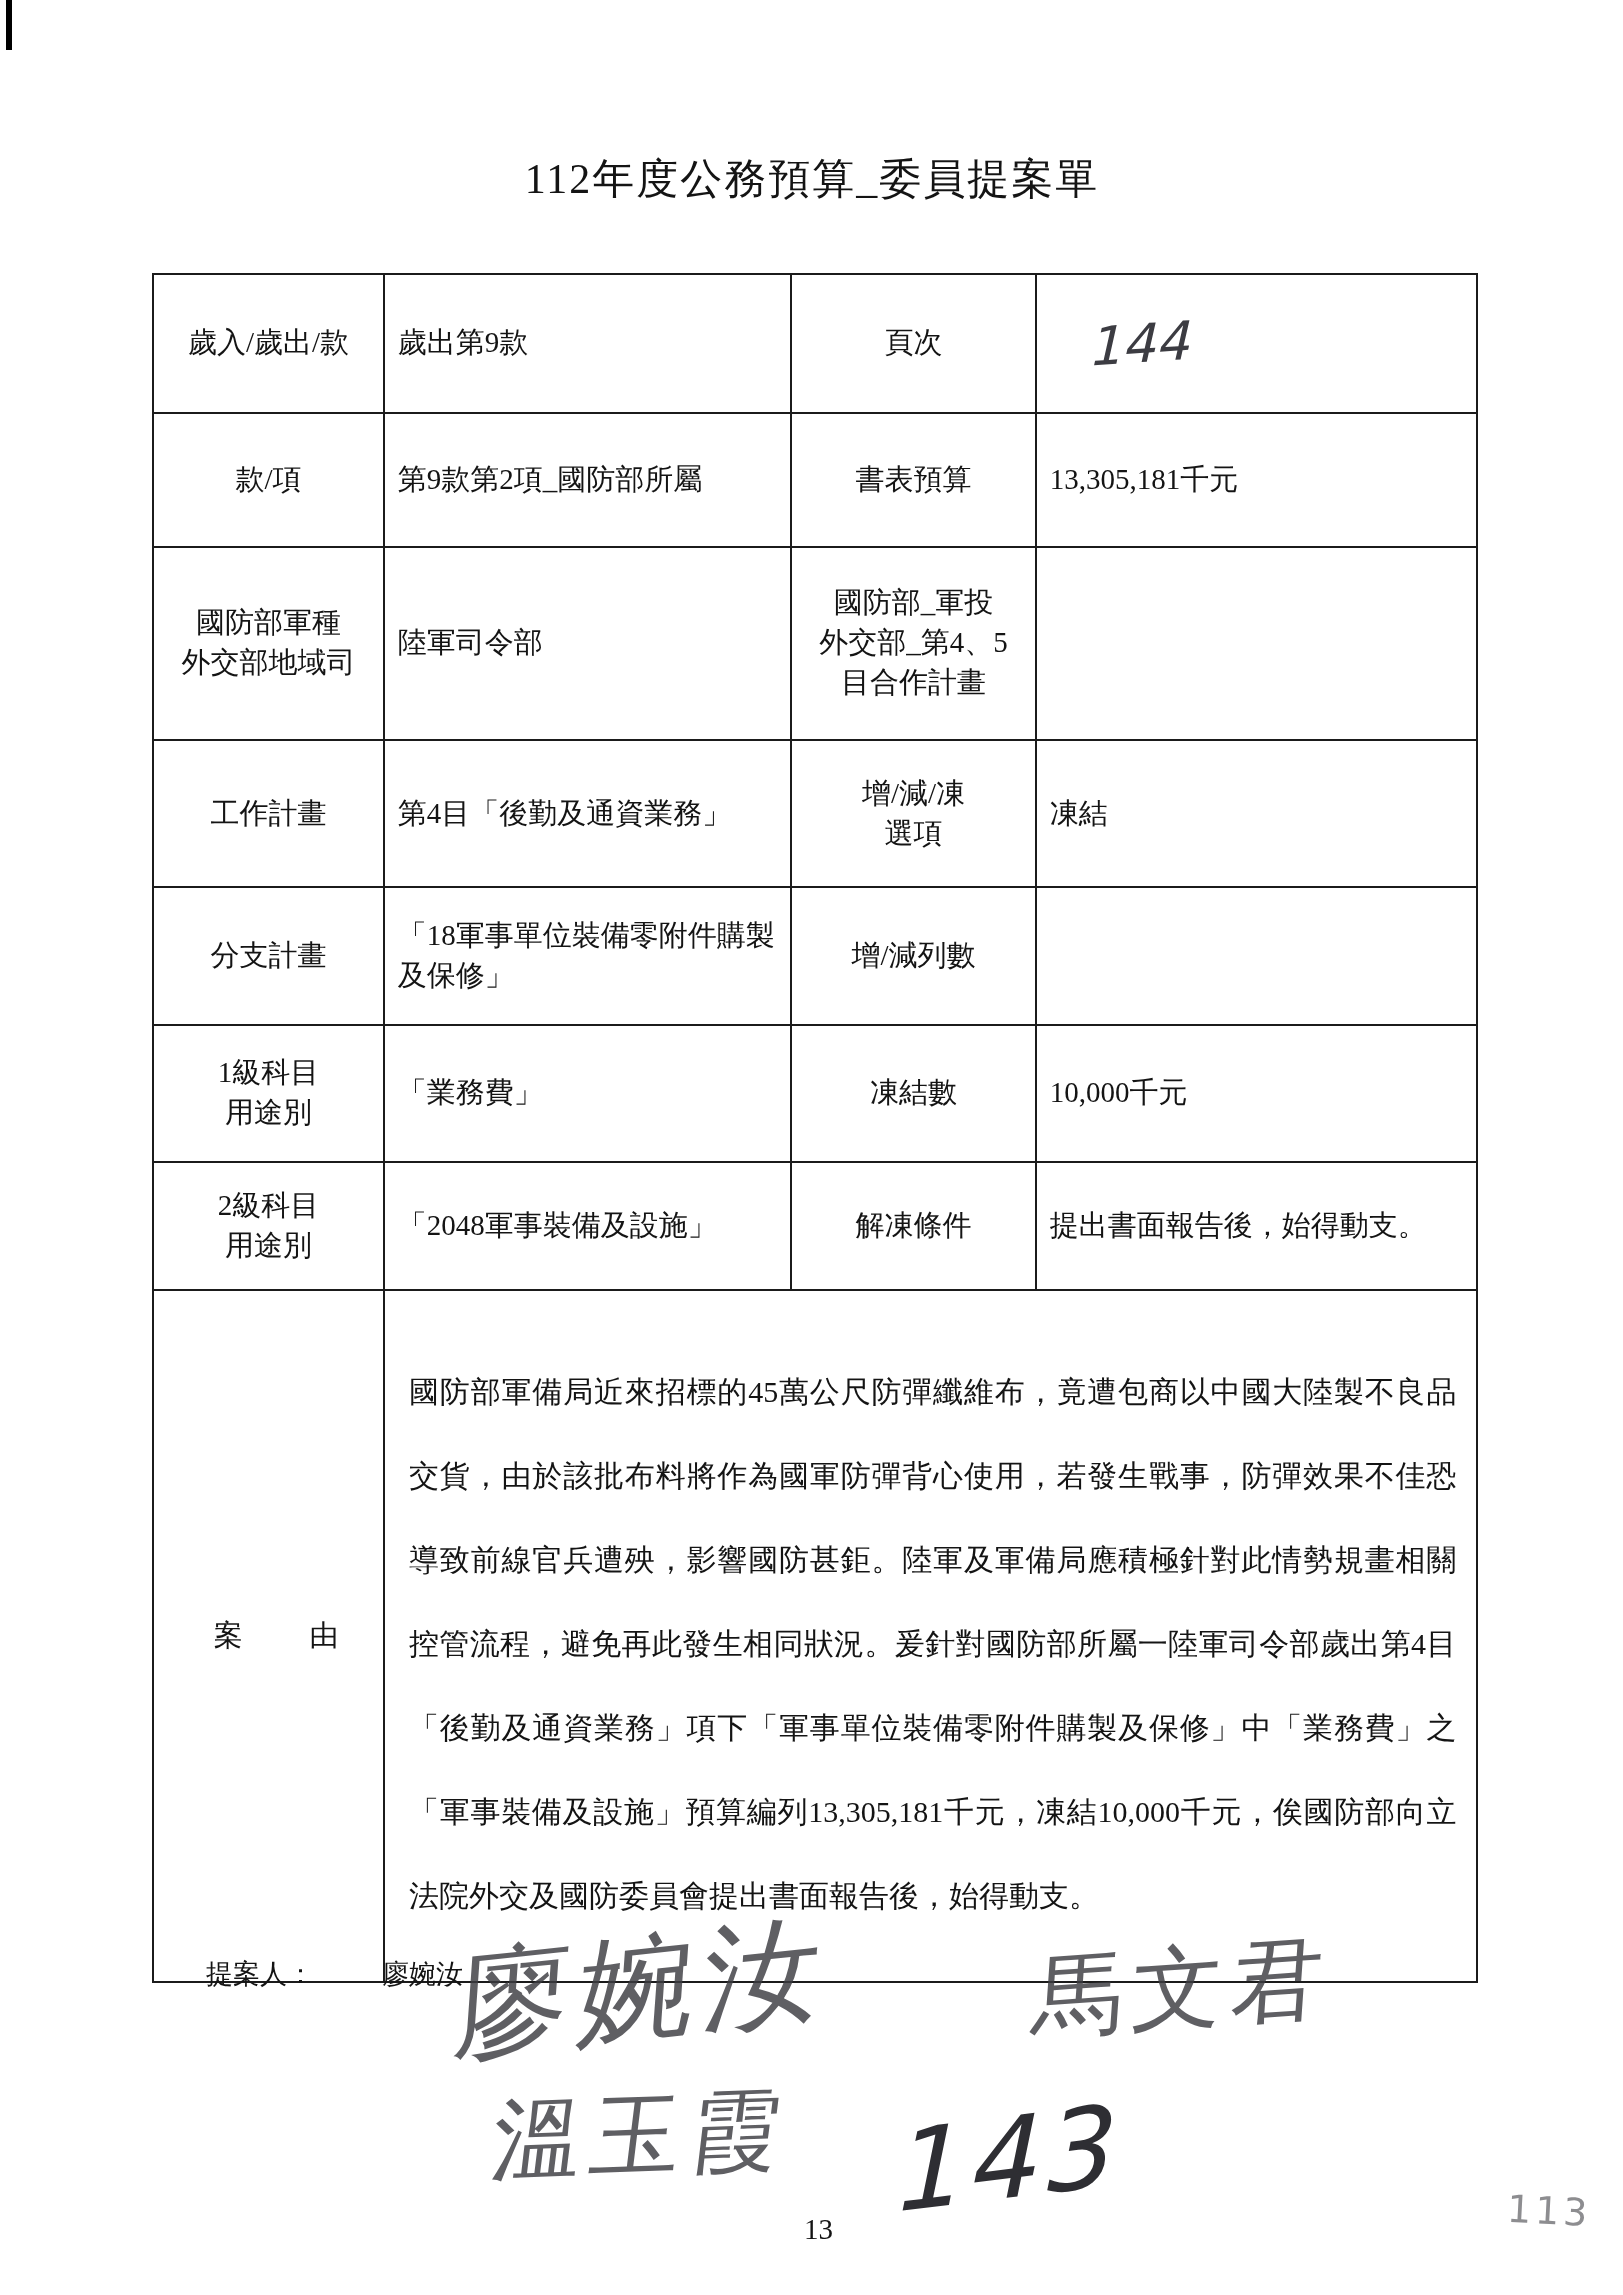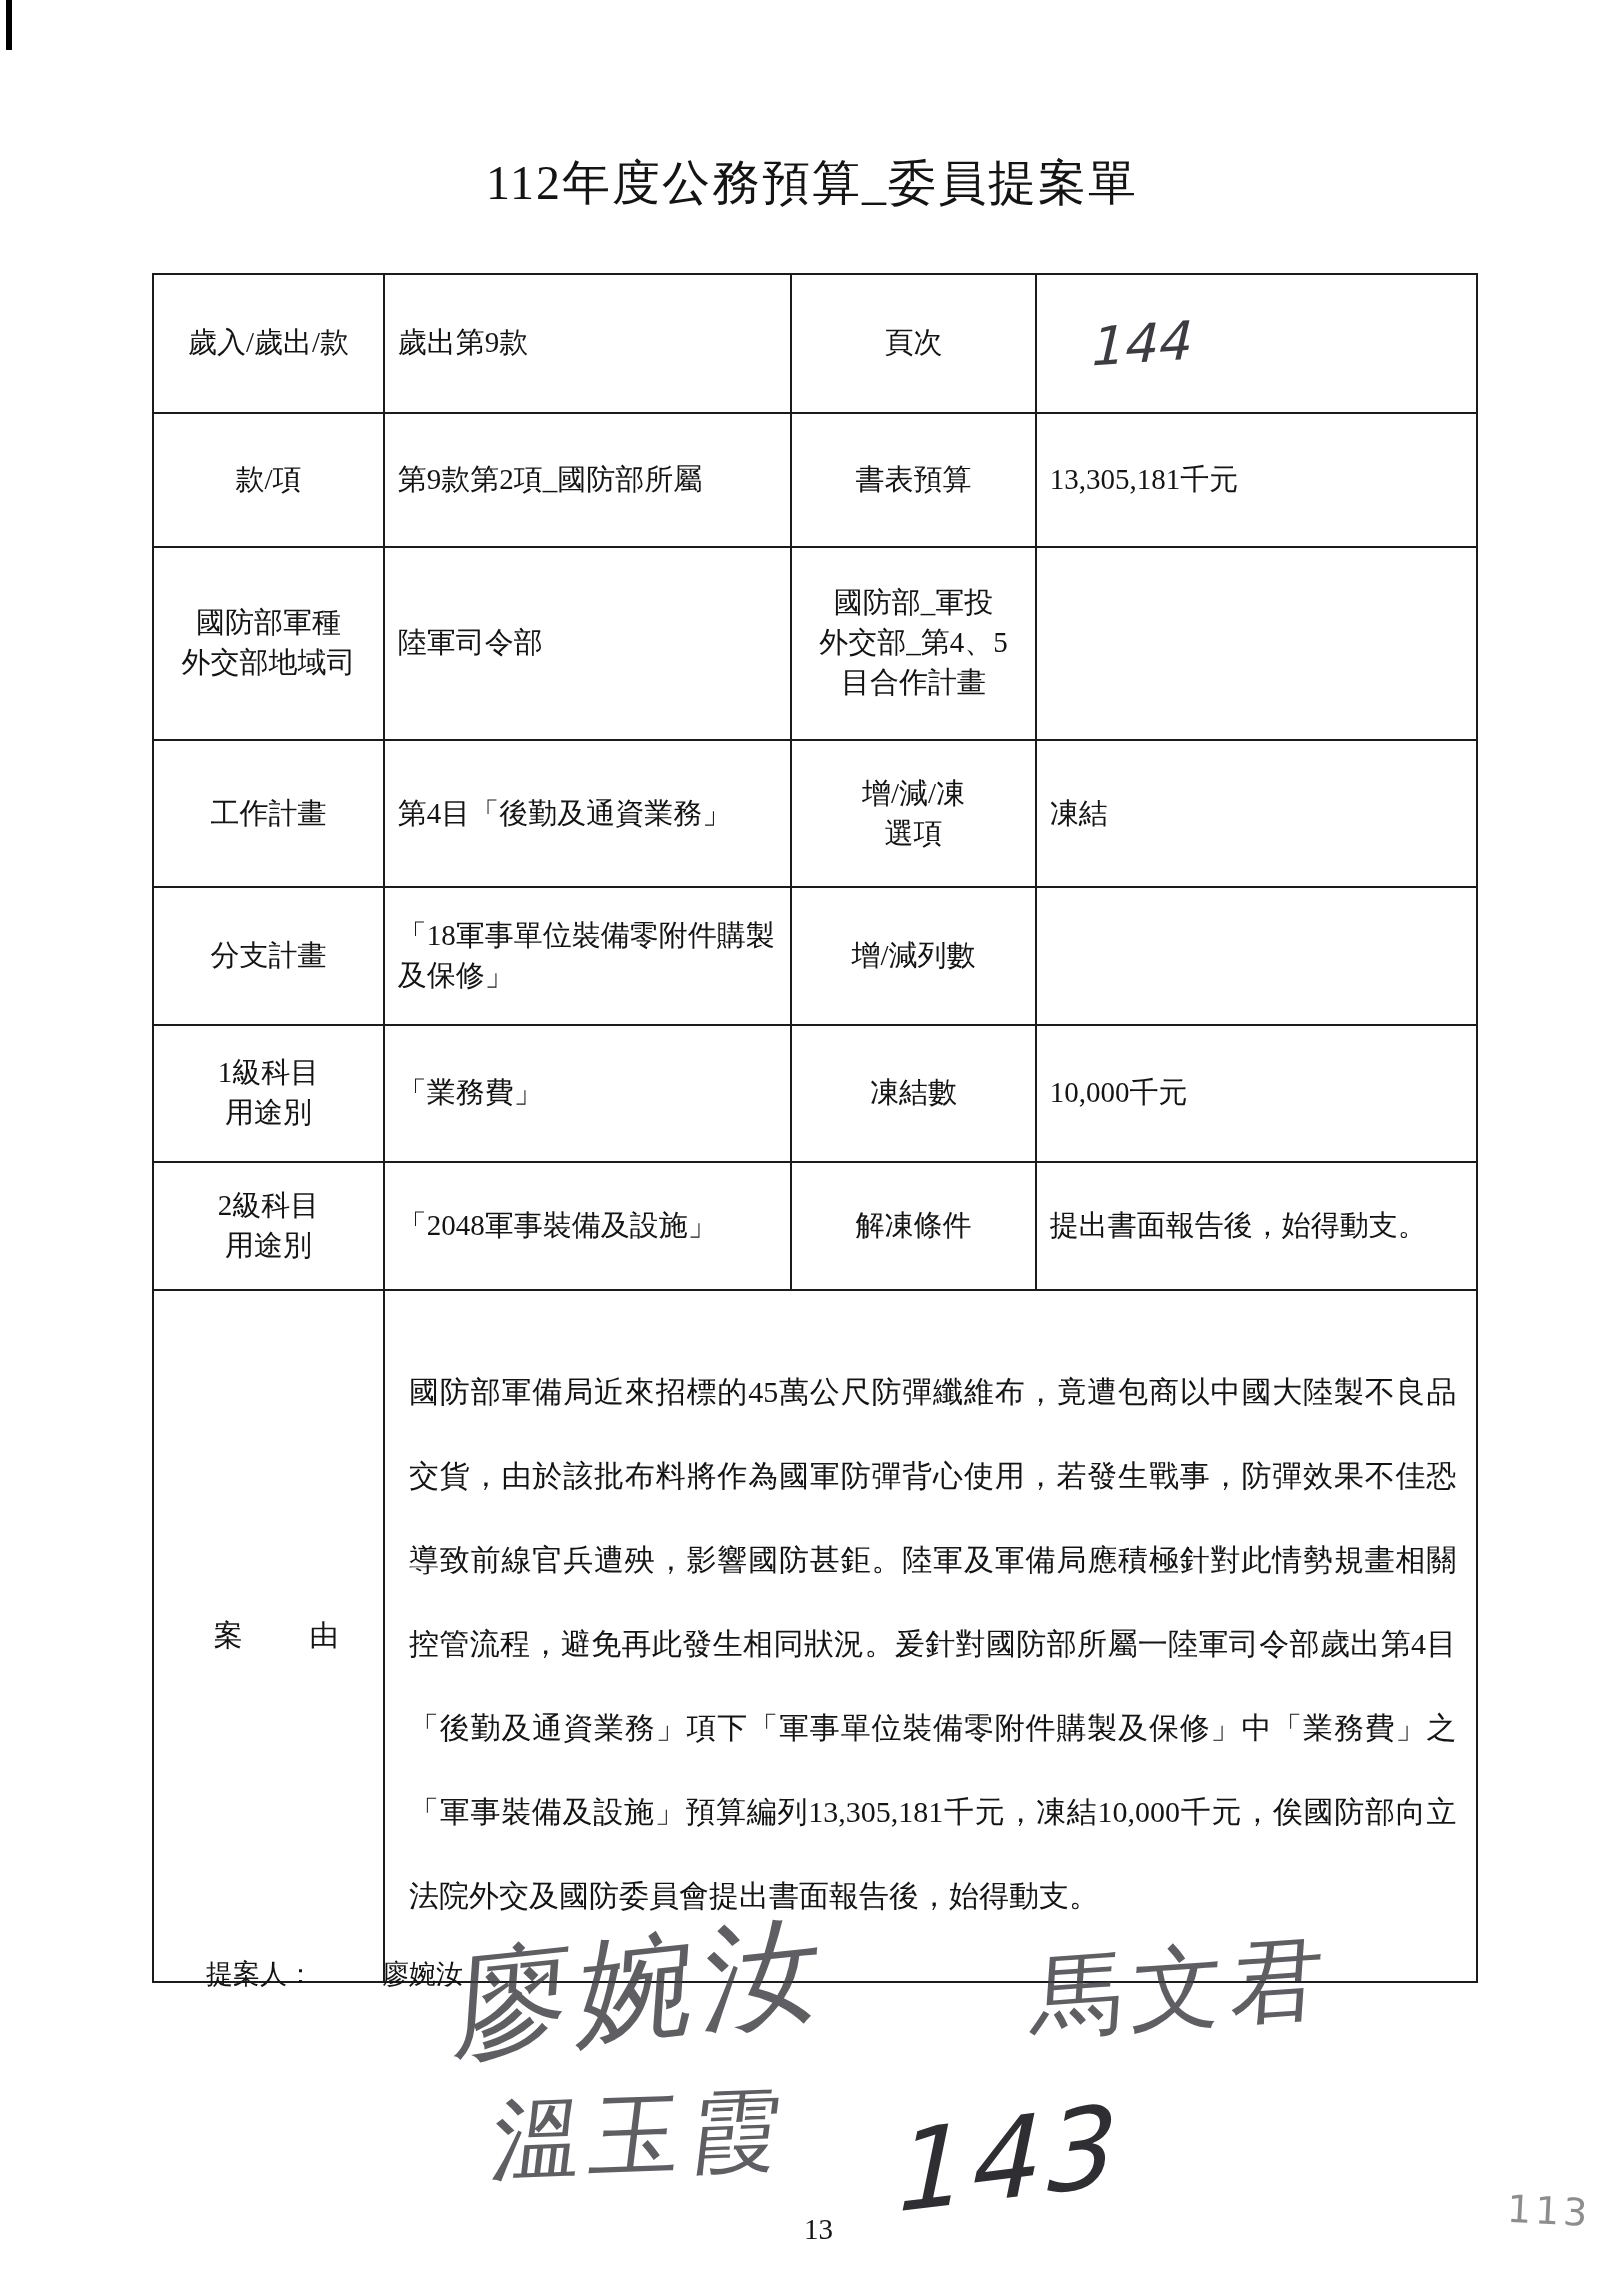--- a/index.html
+++ b/index.html
@@ -4,21 +4,21 @@
 <style>
   html,body{margin:0;padding:0;}
   body{
     width:1624px;height:2295px;position:relative;background:#ffffff;
     font-family:"Liberation Serif","DejaVu Serif",serif;color:#141414;
     overflow:hidden;
   }
   .edge-mark{position:absolute;left:5.9px;top:0;width:6.4px;height:50px;background:#000;}
   .title{
     position:absolute;left:0;top:151px;width:100%;margin:0;
-    text-align:center;font-size:48px;font-weight:normal;letter-spacing:2px;
+    text-align:center;font-size:42px;font-weight:normal;letter-spacing:2px;
   }
   table.doc-table{
     position:absolute;left:152px;top:273px;
     border-collapse:collapse;table-layout:fixed;width:1324px;
     font-size:29px;
   }
   table.doc-table td{
     border:2.5px solid #1b1b1b;
     white-space:pre-line;
     vertical-align:middle;

